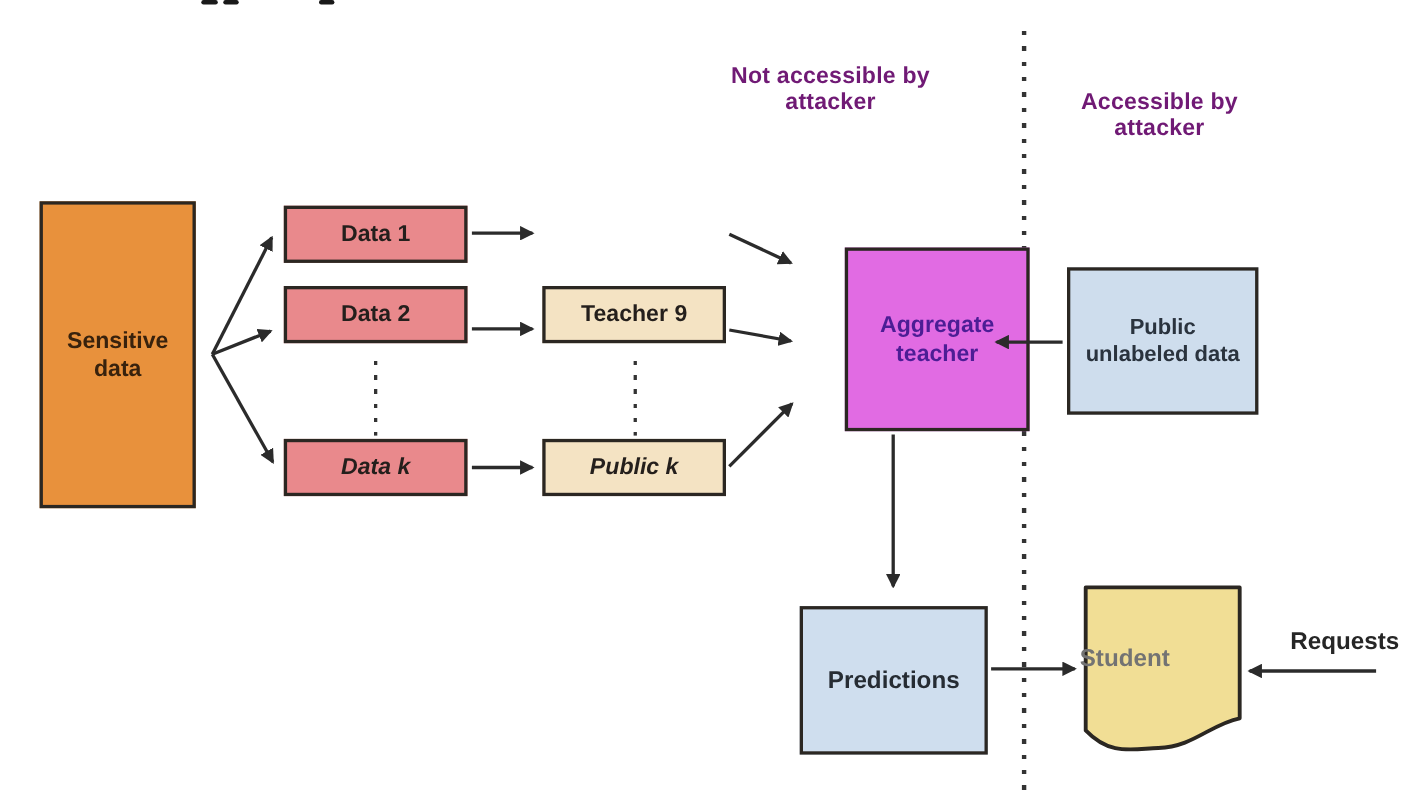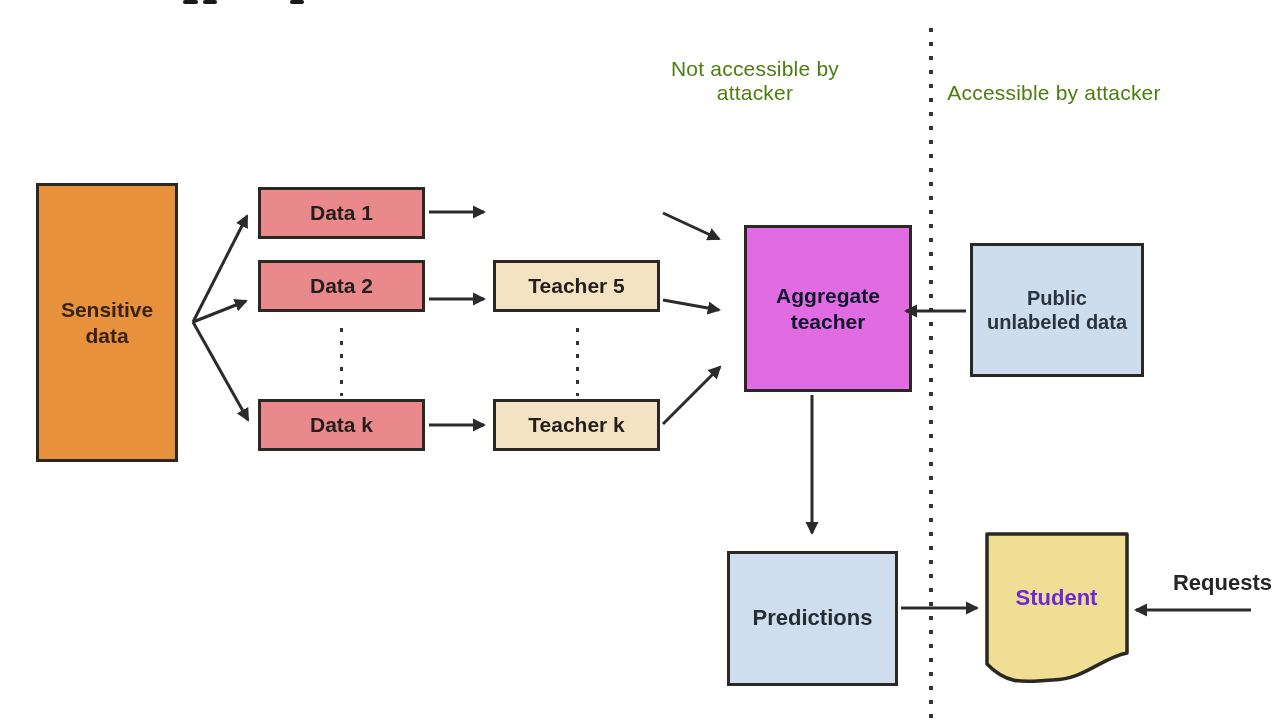--- a/index.html
+++ b/index.html
@@ -17,22 +17,22 @@
     top: 0;
     height: 4px;
     background: #191919;
     border-radius: 2px;
   }
   
   .region-label {
     position: absolute;
     top: 57px;
     font-size: 21px;
-    font-weight: 400;
-    color: #4d7c0f;
+    font-weight: 700;
+    color: #701a75;
     text-align: center;
     letter-spacing: 0.2px;
   }
   
   .divider {
     position: absolute;
     left: 929px;
     top: 28px;
     width: 4px;
     height: 692px;
@@ -61,33 +61,33 @@
     line-height: 1.22;
   }
   .node .lbl { display: inline-block; }
 
   .sensitive   { left: 36px;  top: 183px; width: 142px; height: 279px; background: #e8913c; color: #38220d; }
   .sensitive .lbl { max-width: 95px; }
   .data-box    { left: 258px; width: 167px; height: 52px; background: #e9898c; }
   .teacher-box { left: 493px; width: 167px; height: 52px; background: #f4e3c3; }
   .row1 { top: 187px; }
   .row2 { top: 260px; }
-  .row3 { top: 399px; }
-  .aggregate   { left: 744px; top: 225px; width: 168px; height: 167px; background: #e16be3; color: #0f172a; }
+  .row3 { top: 399px; font-style: italic; }
+  .aggregate   { left: 768px; top: 225px; width: 168px; height: 167px; background: #e16be3; color: #4c1d95; }
   .aggregate .lbl { max-width: 120px; }
   .public      { left: 970px; top: 243px; width: 174px; height: 134px; background: #cedded; color: #2a333e; font-size: 20px; }
   .public .lbl { max-width: 150px; }
   .predictions { left: 727px; top: 551px; width: 171px; height: 135px; background: #cfdeee; color: #262c33; font-size: 22px; }
 
   .student-shape { position: absolute; left: 983px; top: 531px; }
   .student-label {
     position: absolute;
-    left: 985px; top: 585px; width: 143px;
+    left: 951px; top: 585px; width: 143px;
     text-align: center;
-    font-size: 22px; font-weight: 600; color: #6d28d9;
+    font-size: 22px; font-weight: 600; color: #737373;
   }
   .requests-label {
     position: absolute;
     left: 1162px; top: 570px; width: 110px;
     text-align: right;
     font-size: 22px; font-weight: 600; color: #262626;
   }
   .arrows-layer {
     position: absolute;
     left: 0; top: 0;
@@ -119,24 +119,24 @@
     <span class="lbl">Data 1</span>
   </div>
   <div class="node data-box row2">
     <span class="lbl">Data 2</span>
   </div>
   <div class="node data-box row3">
     <span class="lbl">Data k</span>
   </div>
 
   <div class="node teacher-box row2">
-    <span class="lbl">Teacher 5</span>
+    <span class="lbl">Teacher 9</span>
   </div>
   <div class="node teacher-box row3">
-    <span class="lbl">Teacher k</span>
+    <span class="lbl">Public k</span>
   </div>
 
   <div class="node aggregate">
     <span class="lbl">Aggregate teacher</span>
   </div>
 
   <div class="node public">
     <span class="lbl">Public unlabeled data</span>
   </div>
 

